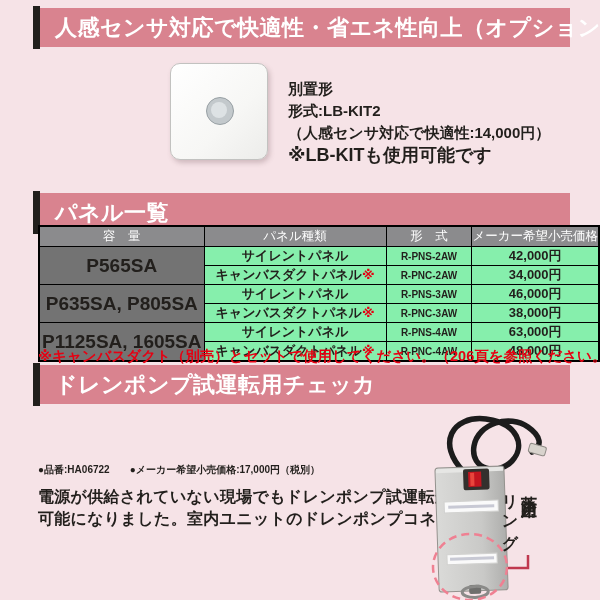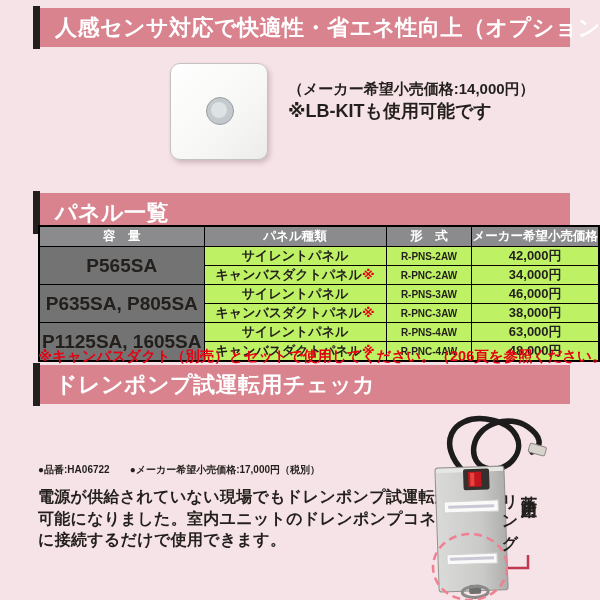--- a/index.html
+++ b/index.html
@@ -44,26 +44,26 @@
   .sensor-text { left:288px; top:78px; font-size:15px; font-weight:bold; line-height:22px; white-space:nowrap; }
   .sensor-text .small { font-size:18px; }
 
   
   .panel-table {
     position:absolute; left:38px; top:225px;
     border-collapse:collapse; table-layout:fixed;
     border:2px solid #000;
   }
   .panel-table th {
-    background:#8b8b8d; color:#fff; font-weight:bold;
+    background:#8b8b8d; color:#fff; font-weight:normal;
     font-size:12.5px; height:19px; border:1px solid #000; padding:0;
     white-space:nowrap;
   }
   .panel-table td {
-    background:#bef264; border:1px solid #000; text-align:center;
+    background:#86efac; border:1px solid #000; text-align:center;
     font-size:13px; font-weight:bold; height:16px; padding:0 2px;
     white-space:nowrap;
   }
   .panel-table td.cap { background:#737373; font-size:19px; }
   .panel-table td.model { font-size:10px; }
   .red { color:#e60012; }
 
   .table-note {
     left:38px; top:347px; color:#e60012; font-weight:bold;
     font-size:14.5px; white-space:nowrap;
@@ -97,21 +97,23 @@
   <span class="title">人感センサ対応で快適性・省エネ性向上（オプション）</span>
 </div>
 
 <div class="abs sensor-body">
   <div class="sensor-lens">
     <div class="sensor-lens-inner"></div>
   </div>
 </div>
 
 <div class="abs sensor-text">
-  <div>（メーカー希望小売価格:14,000円）</div>
+  <div>別置形</div>
+  <div>形式:LB-KIT2</div>
+  <div>（人感センサ対応で快適性:14,000円）</div>
   <div class="small">※LB-KITも使用可能です</div>
 </div>
 
 <div class="secbar" style="top:193px">
   <span class="title">パネル一覧</span>
 </div>
 
 <table class="panel-table">
   <colgroup>
     <col style="width:107px">
@@ -170,21 +172,20 @@
   <span class="title">ドレンポンプ試運転用チェッカ</span>
 </div>
 
 <div class="abs bullet-line">
   <span>●品番:HA06722</span>
   <span>●メーカー希望小売価格:17,000円（税別）</span>
 </div>
 <div class="abs desc">
   <div>電源が供給されていない現場でもドレンポンプ試運転が</div>
   <div>可能になりました。室内ユニットのドレンポンプコネクタ</div>
-  <div>に接続するだけで使用できます。</div>
 </div>
 
 <svg class="abs device-svg" viewBox="0 0 180 192">
   <defs>
     <linearGradient id="boxg" x1="0" y1="0" x2="1" y2="0">
       <stop offset="0" stop-color="#dadad8"></stop>
       <stop offset="0.65" stop-color="#c9c9c7"></stop>
       <stop offset="1" stop-color="#aeaeac"></stop>
     </linearGradient>
   </defs>

